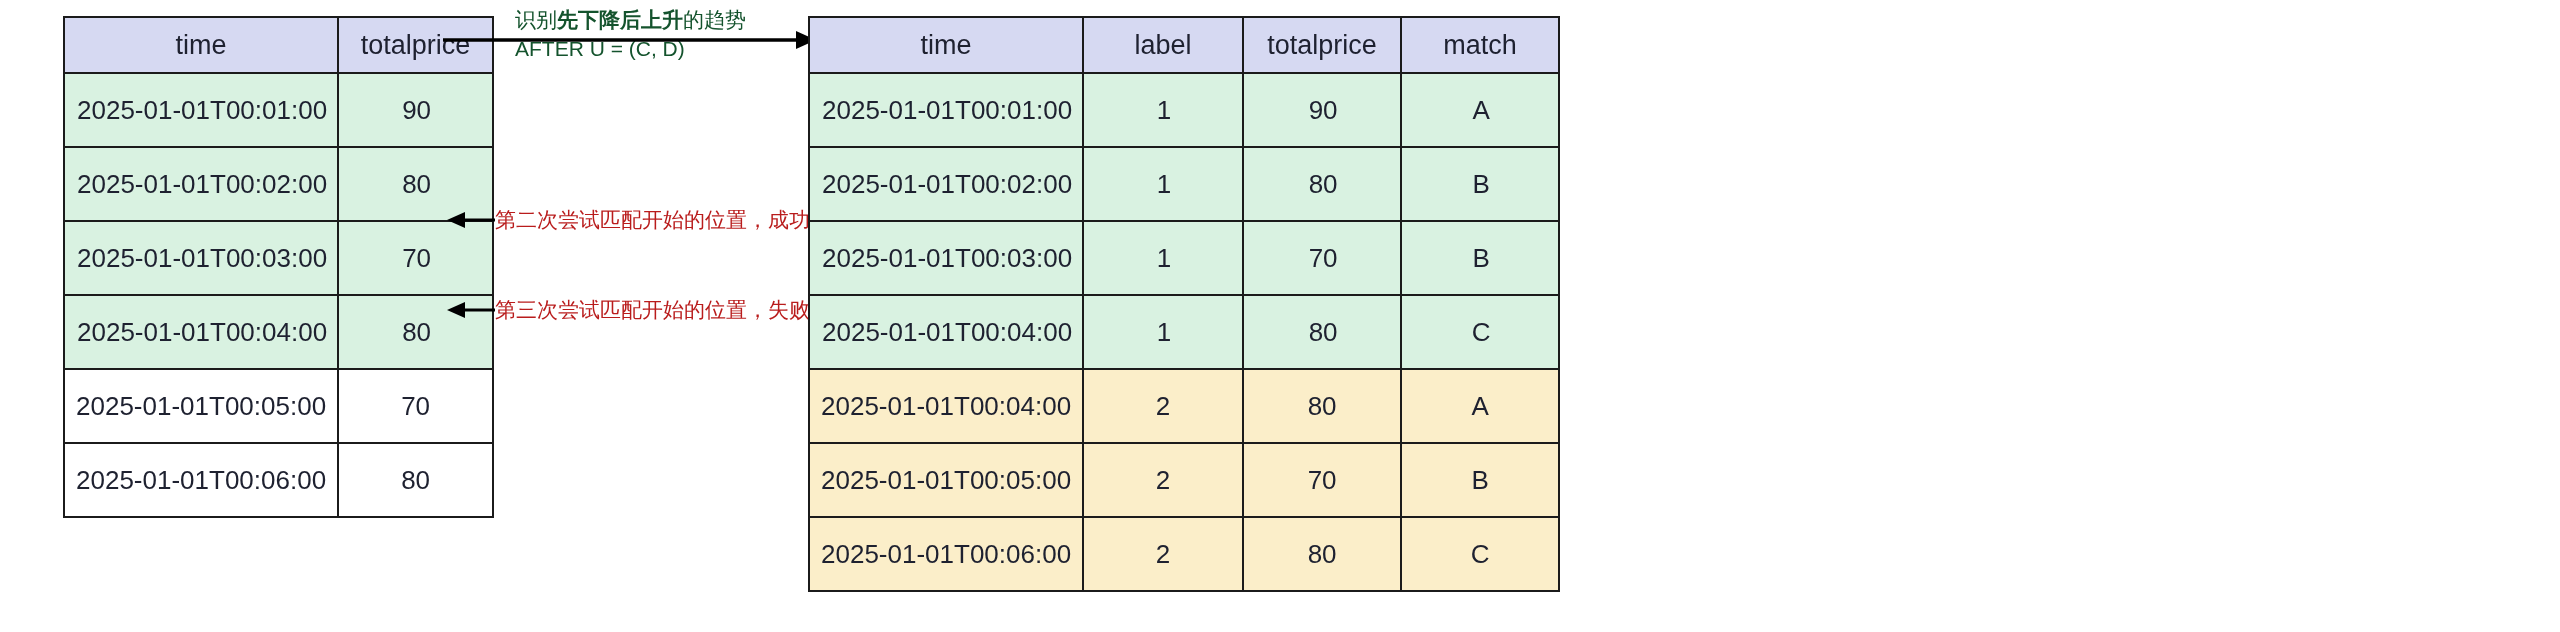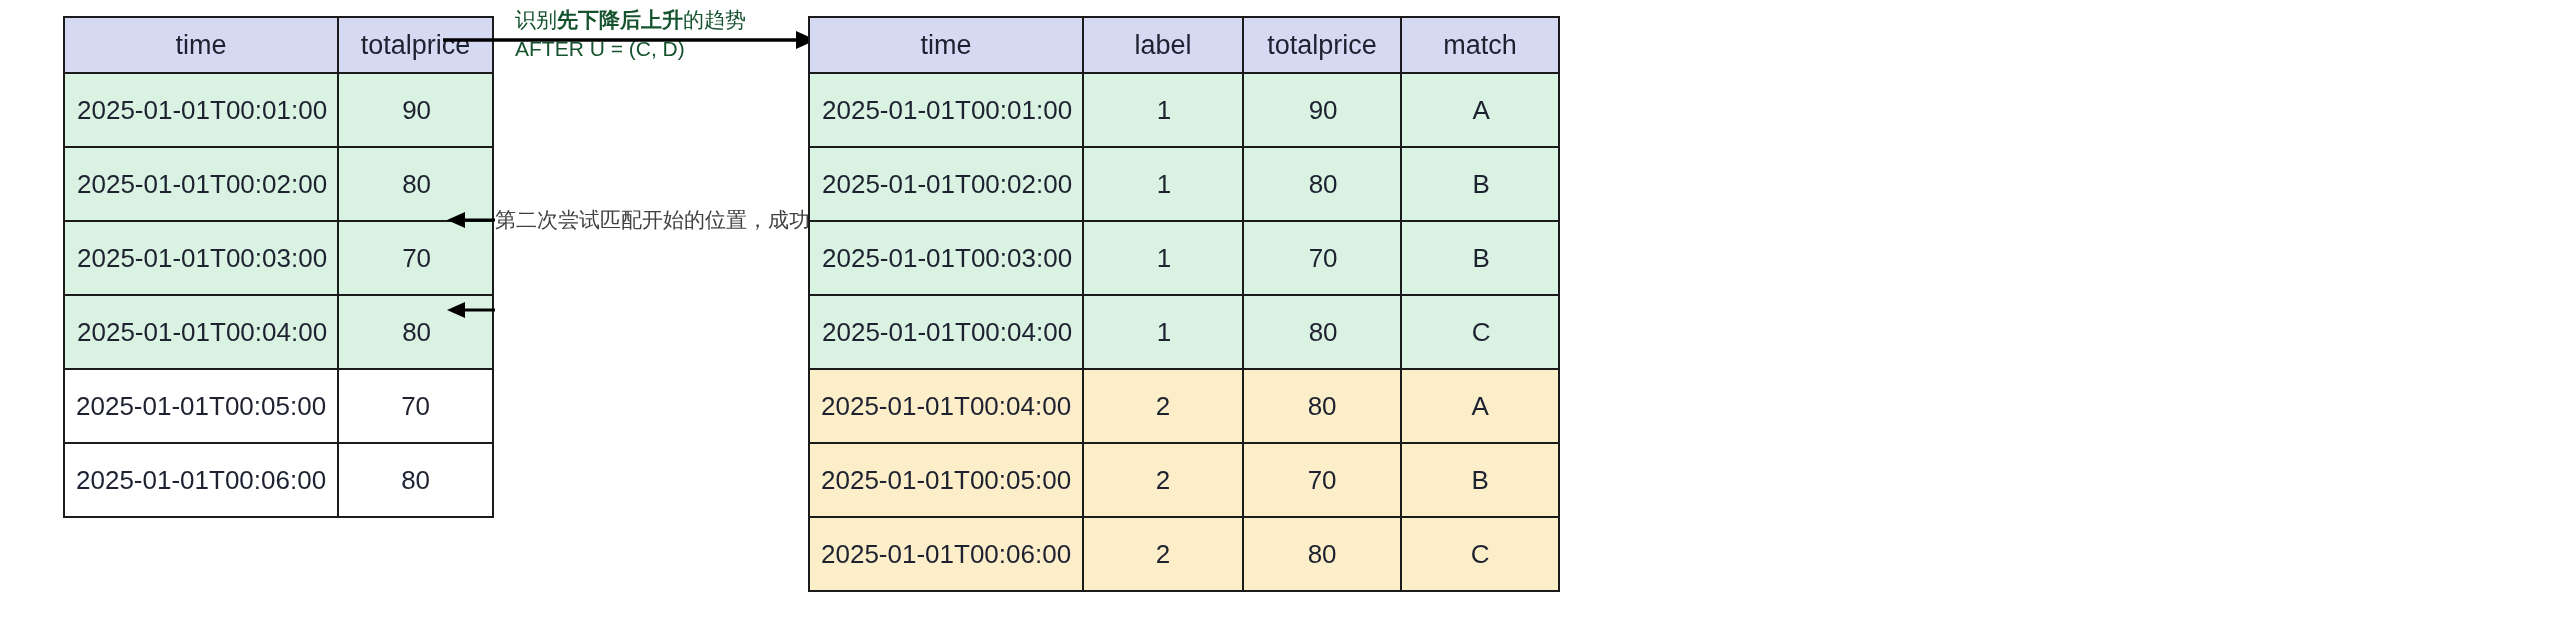--- a/index.html
+++ b/index.html
@@ -84,21 +84,21 @@
     position: absolute;
     pointer-events: none;
   }
   .arrow svg { display: block; overflow: visible; }
 
   
   .side-note {
     position: absolute;
     font-size: 21px;
     line-height: 28px;
-    color: #404040;
+    color: #b91c1c;
     white-space: nowrap;
   }
   #note-second { left: 495px; top: 206px; }
   #note-third  { left: 495px; top: 296px; }
 </style>
 </head>
 <body>
 
 <div class="canvas">
 
@@ -160,20 +160,21 @@
     </svg>
   </div>
   <div class="side-note" id="note-second">第二次尝试匹配开始的位置，成功</div>
 
   <div class="arrow" id="arrow-third" style="left:447px; top:300px;">
     <svg width="48" height="20" viewBox="0 0 48 20">
       <line x1="48" y1="10" x2="16" y2="10" stroke="#000000" stroke-width="3"></line>
       <polygon points="0,10 18,2 18,18" fill="#000000"></polygon>
     </svg>
   </div>
+  <div class="side-note" id="note-third">第三次尝试匹配开始的位置，失败</div>
 
   <table class="dtable" id="right-table">
     <colgroup>
       <col class="col-time">
         <col class="col-match">
       <col class="col-price">
         <col class="col-label">
     </colgroup>
     <thead>
       <tr>

